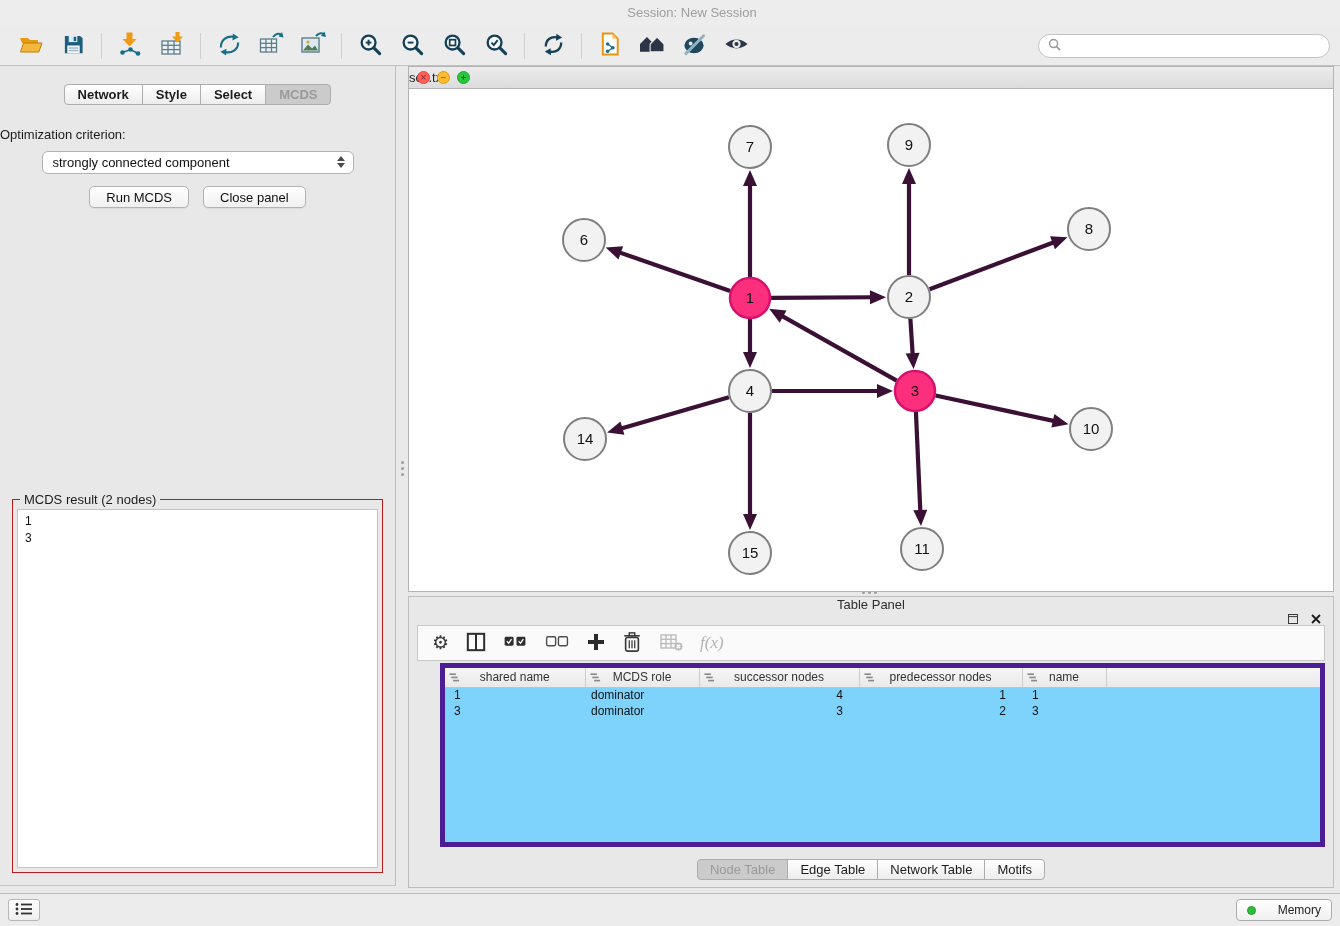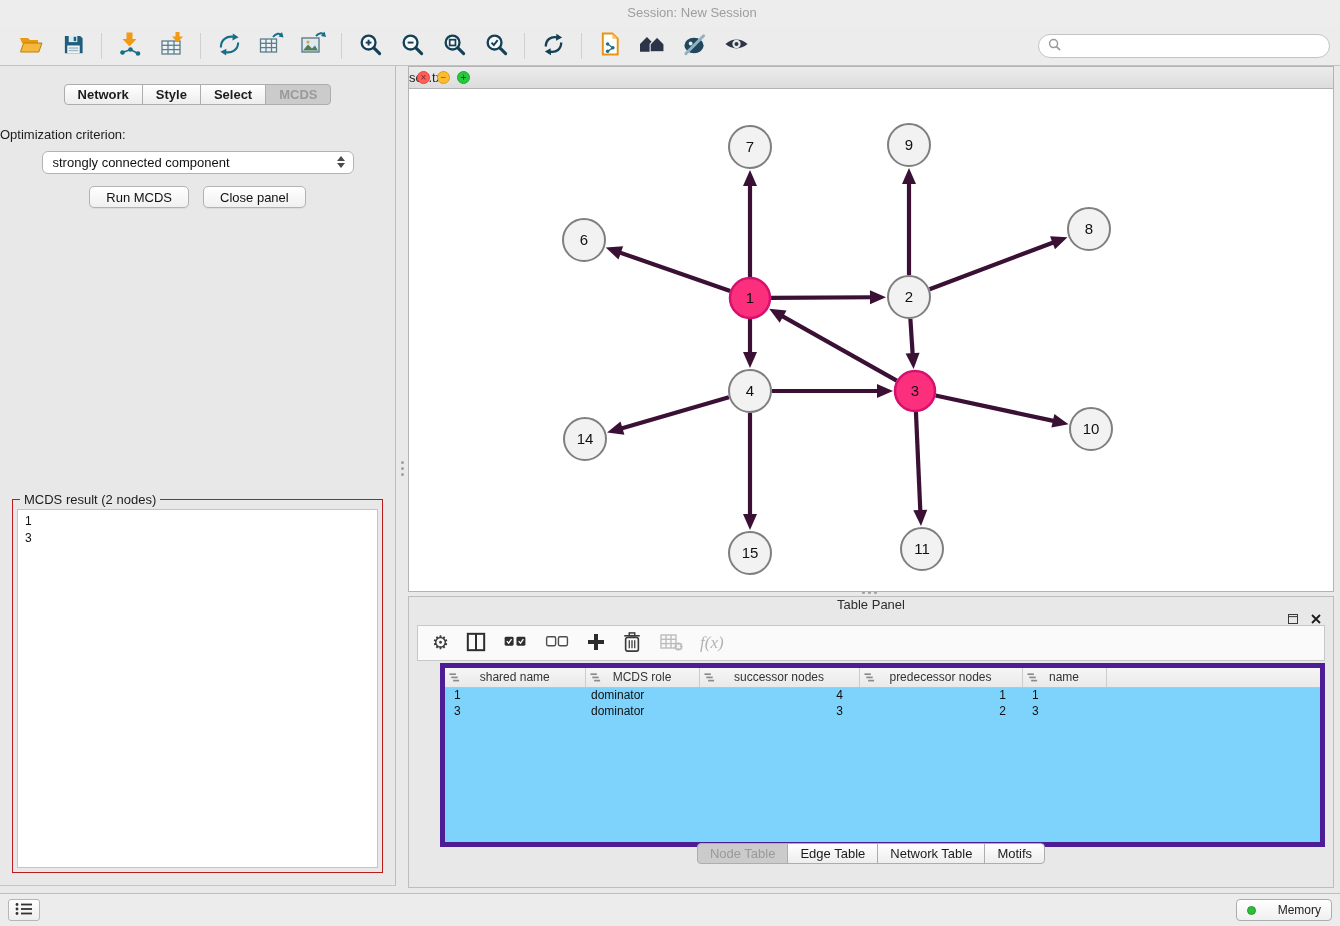--- a/index.html
+++ b/index.html
@@ -80,21 +80,21 @@
     border: 5px solid #4c1d95; overflow: hidden; margin-left: 23px; }
   table.node-table { border-collapse: collapse; width: 100%; table-layout: fixed; }
   .node-table th { position: relative; height: 19px; font-size: 12px; font-weight: normal; color: #333;
     background: linear-gradient(#f6f6f6, #e9e9e9); border-right: 1px solid #cdcdcd; border-bottom: 1px solid #c2c2c2; text-align: center; }
   .node-table th.filler { border-right: none; }
   .sort-icon { position: absolute; left: 4px; top: 4px; }
   .node-table td { height: 16px; font-size: 12px; color: #111; padding: 0 6px; overflow: hidden; white-space: nowrap; }
   .node-table td:nth-child(1) { padding-left: 9px; }
   .node-table td:nth-child(3), .node-table td:nth-child(4) { text-align: right; padding-right: 16px; }
   .node-table td:nth-child(5) { padding-left: 10px; }
-  .tp-tabs { position: absolute; left: 0; right: 0; bottom: 23px; display: flex; justify-content: center; }
+  .tp-tabs { position: absolute; left: 0; right: 0; bottom: 7px; display: flex; justify-content: center; }
   .tp-tab { padding: 2px 12px; }
 
   
   .statusbar { position: absolute; left: 0; bottom: 0; width: 1340px; height: 33px; background: #ececec;
     border-top: 1px solid #bdbdbd; display: flex; align-items: center; padding: 0 8px; }
   .sb-left-btn { width: 32px; height: 22px; border: 1px solid #b6b6b6; border-radius: 3px;
     background: linear-gradient(#ffffff, #eeeeee); display: flex; align-items: center; justify-content: center; }
   .memory-btn { margin-left: auto; height: 22px; padding: 0 10px; border: 1px solid #adadad; border-radius: 4px;
     background: linear-gradient(#ffffff, #f0f0f0); display: flex; align-items: center; gap: 22px; font-size: 12px; color: #222; }
   .mem-dot { width: 9px; height: 9px; border-radius: 50%; background: #2ebf3a; border: 1px solid #219a2c; }

